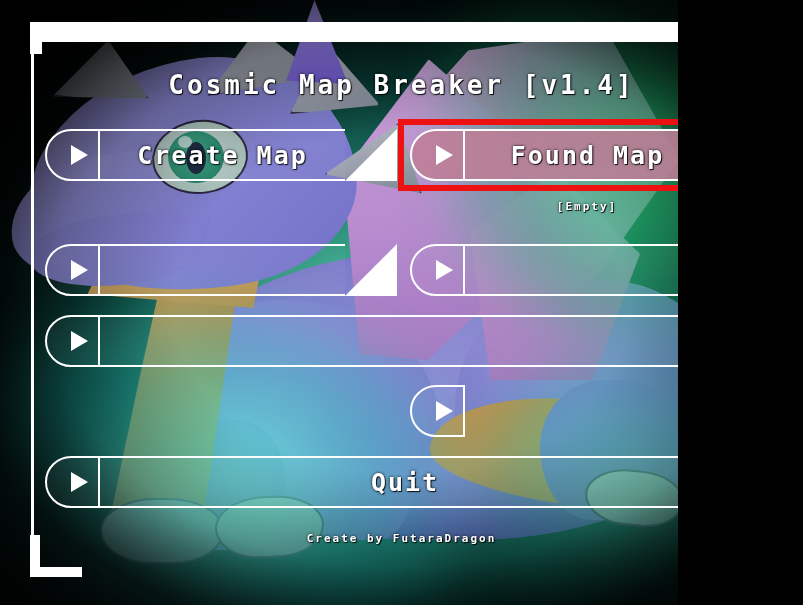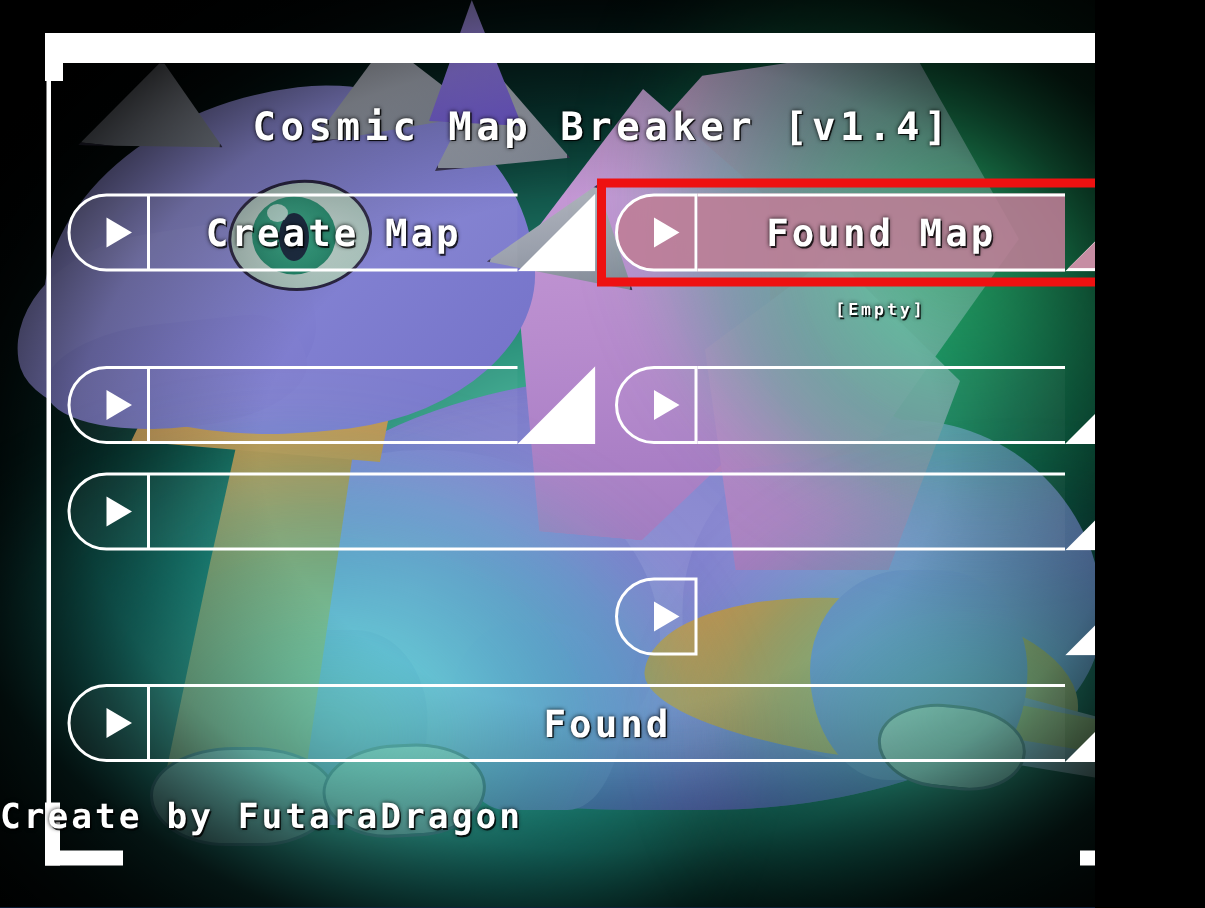--- a/index.html
+++ b/index.html
@@ -8,23 +8,23 @@
     background: #000;
   }
   body {
     width: 803px; height: 605px;
     overflow: hidden;
     font-family: "DejaVu Sans Mono", monospace;
   }
 
   #screen {
     position: relative;
-    width: 730px;
+    width: 678px;
     height: 605px;
-    background: #3b82f6;
+    background: #0f172a;
     overflow: hidden;
   }
 
   
   #art {
     position: absolute;
     left: 0; top: 0;
     width: 803px; height: 605px;
     overflow: hidden;
     background: #000;
@@ -369,24 +369,24 @@
     font-size: 11px;
     font-weight: bold;
     letter-spacing: 2px;
     text-shadow: 0 0 3px rgba(0,0,0,0.9), 1px 1px 0 rgba(0,0,0,0.8);
   }
 
   
   #credit {
     position: absolute;
     left: 0; top: 532px; width: 803px;
-    text-align: left;
+    text-align: center;
     color: #ffffff;
     font-family: "DejaVu Sans Mono", monospace;
-    font-size: 23px;
+    font-size: 11px;
     font-weight: bold;
     letter-spacing: 2px;
     text-shadow: 0 0 3px rgba(0,0,0,0.9), 1px 1px 0 rgba(0,0,0,0.8);
   }
 </style>
 </head>
 <body>
 
 <div id="screen">
 
@@ -524,21 +524,21 @@
       <div class="tipwrap" style="left:300px;">
         <div class="tri-outer"></div>
           <div class="tri-inner"></div>
       </div>
     </div>
 
     <div class="btn" style="left:45px; top:456px; width:720px;">
       <div class="cap"></div>
       <div class="arrow"></div>
       <div class="bodyrect" style="width:610px;">
-        <span class="label">Found</span>
+        <span class="label">Quit</span>
       </div>
       <div class="tipwrap" style="left:665px;">
         <div class="tri-outer"></div>
           <div class="tri-inner"></div>
       </div>
     </div>
 
     <div id="credit">Create by FutaraDragon</div>
 
   </div>

